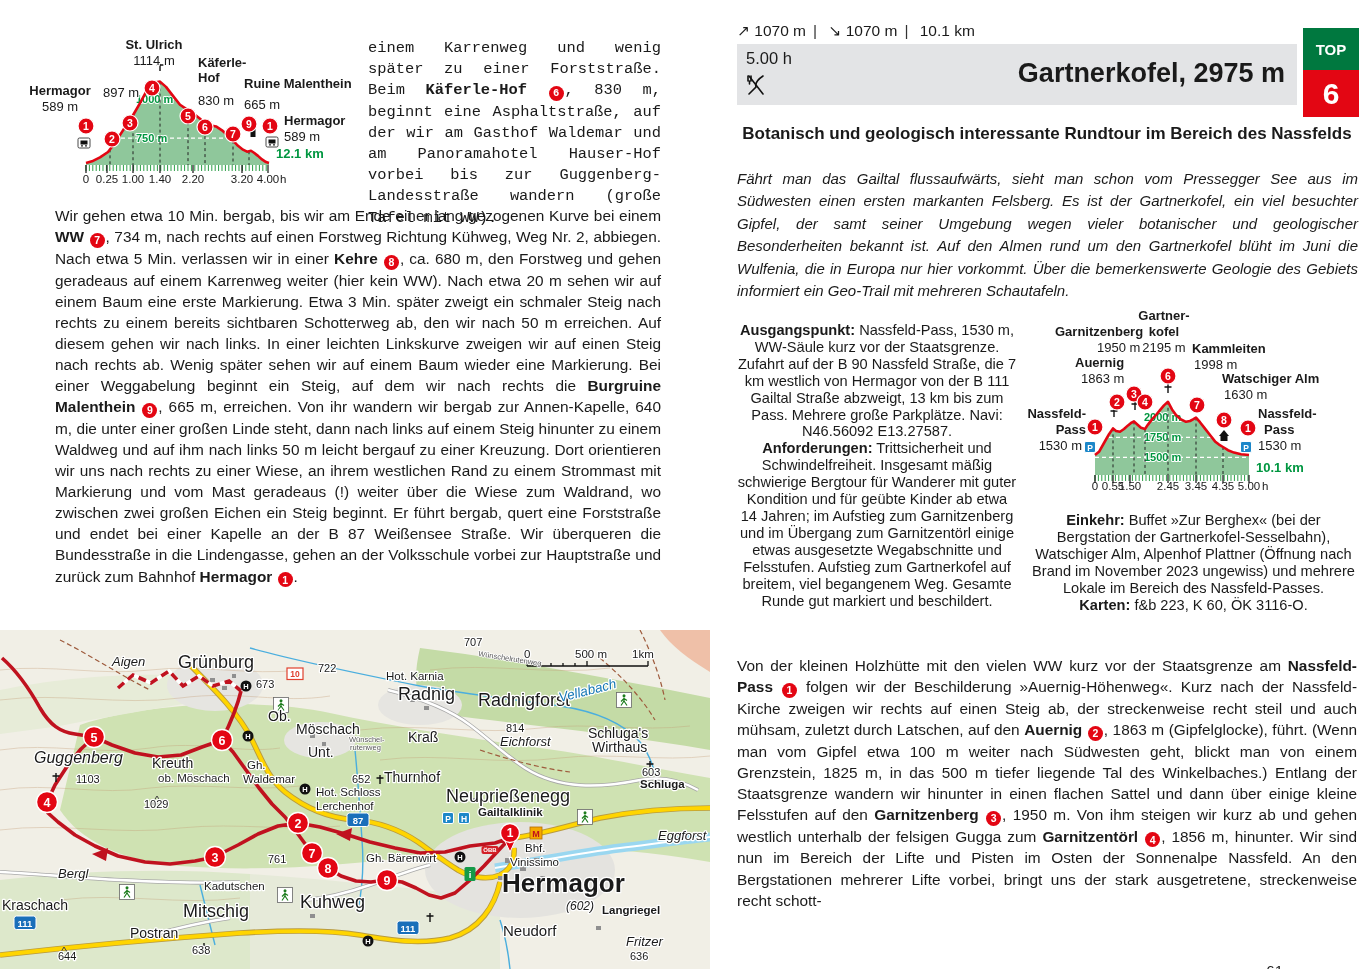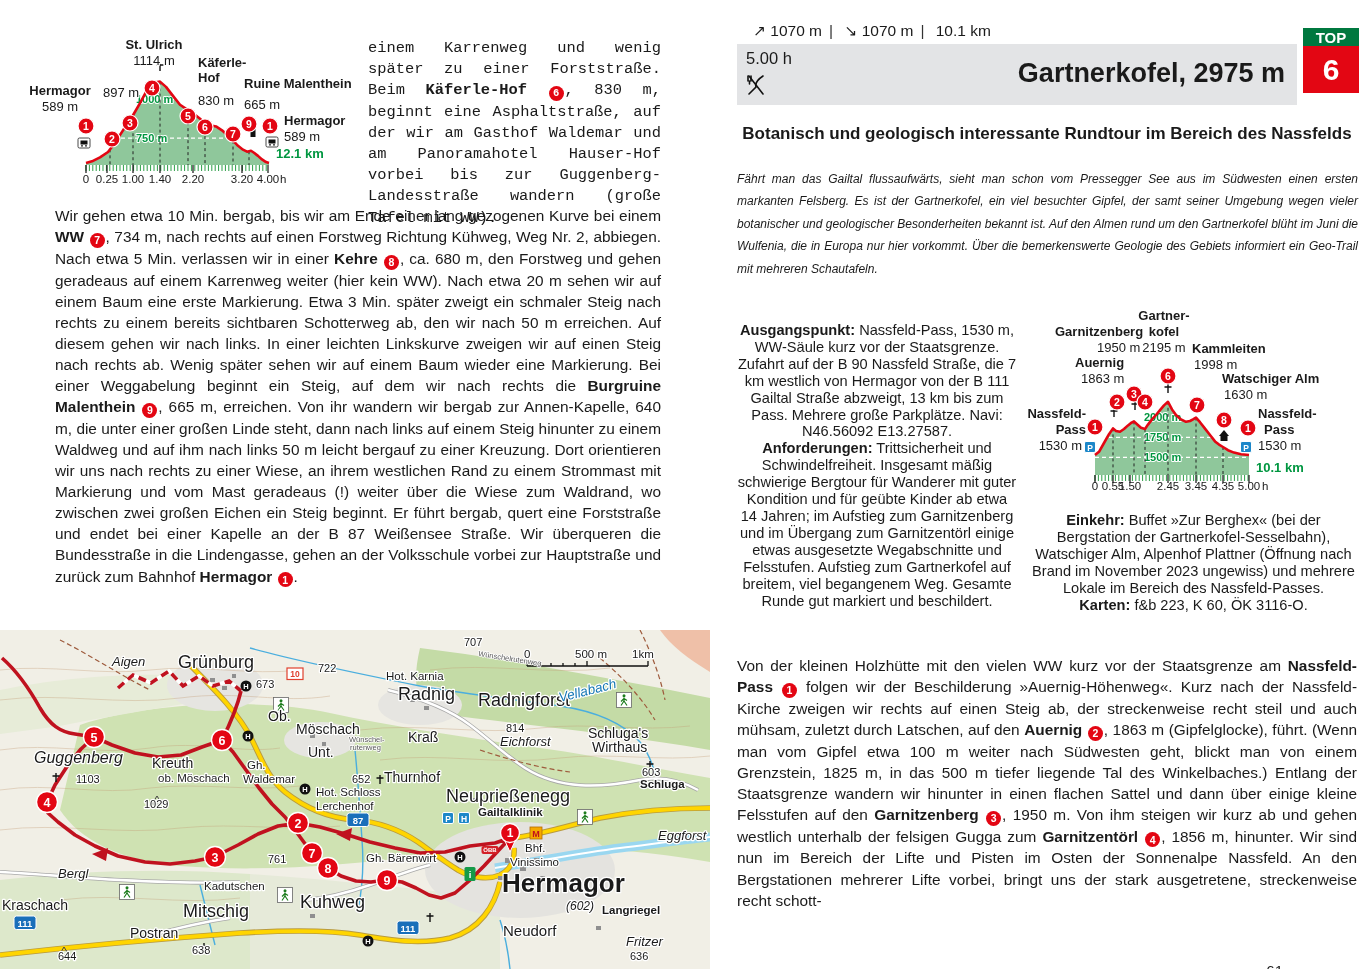--- a/index.html
+++ b/index.html
@@ -6,23 +6,23 @@
   .page{position:relative;width:1359px;height:969px;background:#fff;overflow:hidden;
         font-family:"Liberation Sans",sans-serif;color:#1a1a1a;}
   .abs{position:absolute;}
   .bold{font-weight:700;}
   .wp{display:inline-flex;align-items:center;justify-content:center;width:15px;height:15px;
       border-radius:50%;background:#e30613;color:#fff;font-weight:700;font-size:10.5px;
       line-height:1;vertical-align:-2px;margin:0 1px;}
   .col-text{font-size:15.4px;line-height:21.2px;text-align:justify;font-family:Liberation Mono, monospace;}
   .body-text{font-size:15.4px;line-height:21.1px;text-align:justify;}
   .info-text{font-size:14.6px;line-height:16.9px;text-align:center;}
-  .intro{font-size:12px;line-height:22.4px;font-style:italic;text-align:justify;font-weight:500;}
+  .intro{font-size:15px;line-height:22.4px;font-style:italic;text-align:justify;font-weight:500;}
   .heading{font-size:17px;line-height:20px;font-weight:700;}
-  .stats-line{font-size:15.5px;font-weight:500;margin-left:16px;}
+  .stats-line{font-size:15.5px;font-weight:500;}
   .stats-sep{padding:0 7px;color:#333;}
   .graybar{background:#e3e4e6;}
   .time-label{font-size:16.5px;font-weight:500;}
   .tour-title{font-size:27px;font-weight:700;text-align:right;}
   .top-badge-top{background:#00783f;color:#fff;font-weight:700;font-size:15px;
                  display:flex;align-items:center;justify-content:center;}
   .top-badge-num{background:#e30613;color:#fff;font-weight:700;font-size:30px;
                  display:flex;align-items:center;justify-content:center;}
   .pagenum{font-size:15px;text-align:right;}
   
@@ -373,21 +373,21 @@
       <g stroke="#111" stroke-width="1.6" fill="none" stroke-linecap="round">
         <path d="M4,2 L18,20"></path>
         <path d="M18,2 C12,6 10,10 11,13 L4,20"></path>
         <path d="M3,2 L3,7 M6,2 L6,7 M4.5,7 L4.5,10"></path>
       </g>
     </svg>
     <div class="abs tour-title" style="right:12px;top:14px;width:540px;">Gartnerkofel, 2975 m</div>
   </div>
 
   <div class="abs" style="left:1303px;top:28px;width:56px;height:77px;">
-    <div class="top-badge-top" style="height:18px;">TOP</div>
+    <div class="top-badge-top" style="height:42px;">TOP</div>
     <div class="top-badge-num" style="height:47px;">6</div>
   </div>
 
   <div class="abs heading" style="left:737px;top:124px;width:620px;text-align:center;">Botanisch und geologisch interessante Rundtour im Bereich des Nassfelds</div>
 
   <div class="abs intro" style="left:737px;top:168px;width:621px;">Fährt man das Gailtal flussaufwärts, sieht man schon vom Pressegger See aus im Südwesten einen ersten markanten Felsberg. Es ist der Gartnerkofel, ein viel besuchter Gipfel, der samt seiner Umgebung wegen vieler botanischer und geologischer Besonderheiten bekannt ist. Auf den Almen rund um den Gartnerkofel blüht im Juni die Wulfenia, die in Europa nur hier vorkommt. Über die bemerkenswerte Geologie des Gebiets informiert ein Geo-Trail mit mehreren Schautafeln.</div>
 
   <div class="abs info-text" style="left:737px;top:322px;width:280px;"><span class="bold">Ausgangspunkt:</span><span> Nassfeld-Pass, 1530 m, WW-Säule kurz vor der Staatsgrenze. Zufahrt auf der B 90 Nassfeld Straße, die 7 km westlich von Hermagor von der B 111 Gailtal Straße abzweigt, 13 km bis zum Pass. Mehrere große Parkplätze. Navi: N46.56092 E13.27587.</span><br><span class="bold">Anforderungen:</span><span> Trittsicherheit und Schwindelfreiheit. Insgesamt mäßig schwierige Bergtour für Wanderer mit guter Kondition und für geübte Kinder ab etwa 14 Jahren; im Aufstieg zum Garnitzenberg und im Übergang zum Garnitzentörl einige etwas ausgesetzte Wegabschnitte und Felsstufen. Aufstieg zum Gartnerkofel auf breitem, viel begangenem Weg. Gesamte Runde gut markiert und beschildert.</span></div>
 
   <div class="abs" style="left:1024px;top:300px;width:335px;height:195px;">

